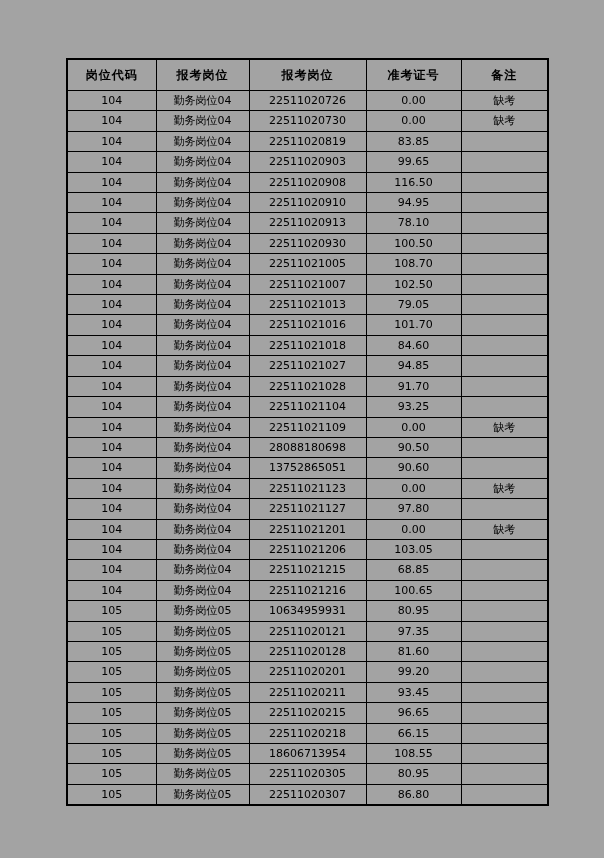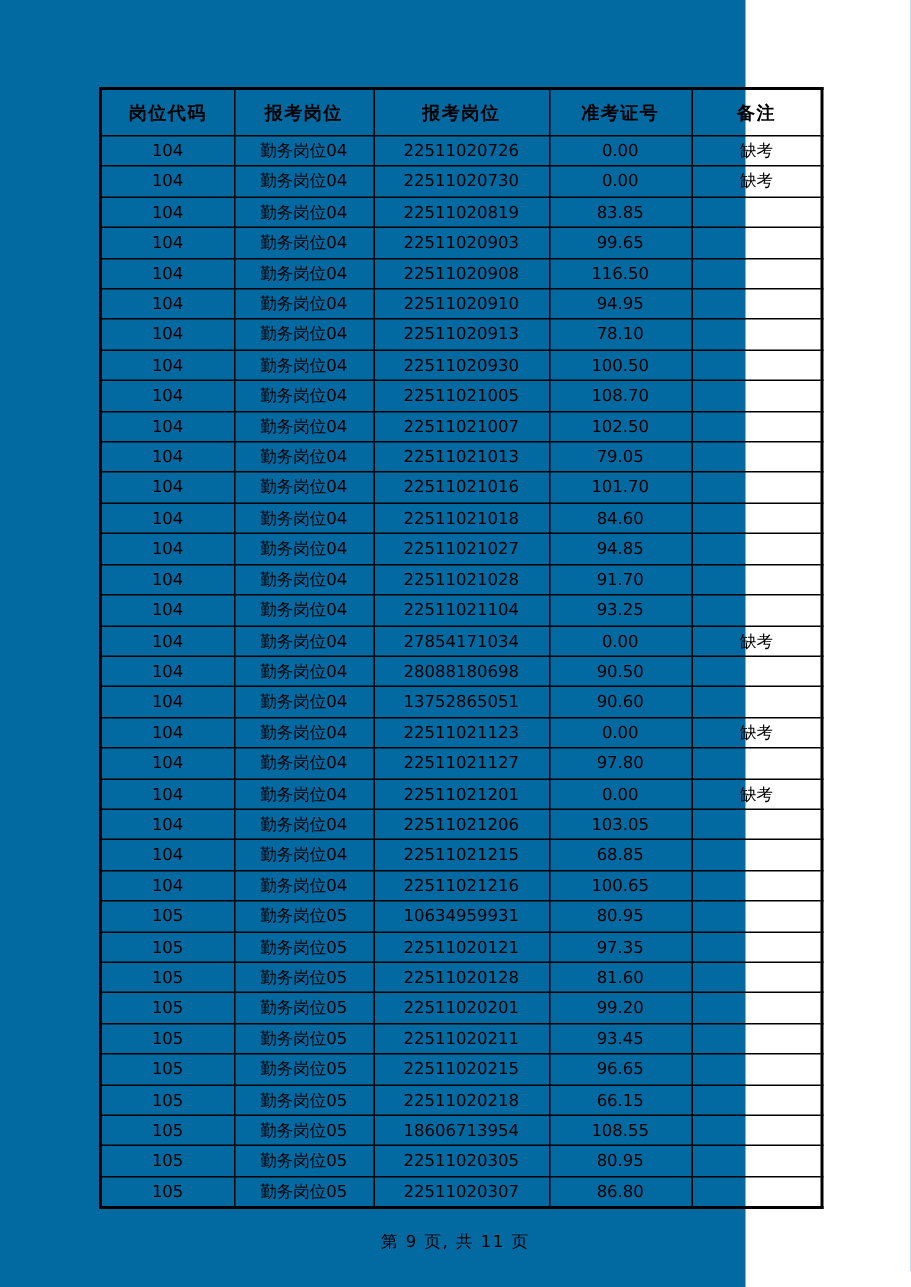--- a/index.html
+++ b/index.html
@@ -12,23 +12,23 @@
     height: 858px;
     font-family: "DejaVu Sans", sans-serif;
     color: #000000;
     position: relative;
     overflow: hidden;
   }
   .page {
     position: absolute;
     left: 0;
     top: 0;
-    width: 497px;
+    width: 604px;
     height: 858px;
-    background: #0369a1;
+    background: #a3a3a3;
   }
   table.score-table {
     position: absolute;
     left: 66px;
     top: 58px;
     width: 481px;
     border-collapse: collapse;
     table-layout: fixed;
     border: 2px solid #000000;
   }
@@ -199,21 +199,21 @@
         <tr>
           <td>104</td>
           <td>勤务岗位04</td>
           <td>22511021104</td>
           <td>93.25</td>
           <td></td>
         </tr>
         <tr>
           <td>104</td>
           <td>勤务岗位04</td>
-          <td>27854171034</td>
+          <td>22511021109</td>
           <td>0.00</td>
           <td>缺考</td>
         </tr>
         <tr>
           <td>104</td>
           <td>勤务岗位04</td>
           <td>28088180698</td>
           <td>90.50</td>
           <td></td>
         </tr>
@@ -332,15 +332,14 @@
         <tr>
           <td>105</td>
           <td>勤务岗位05</td>
           <td>22511020307</td>
           <td>86.80</td>
           <td></td>
         </tr>
       </tbody>
   </table>
 
-  <div class="footer">第 9 页, 共 11 页</div>
 
 </div>
 
 </body></html>

